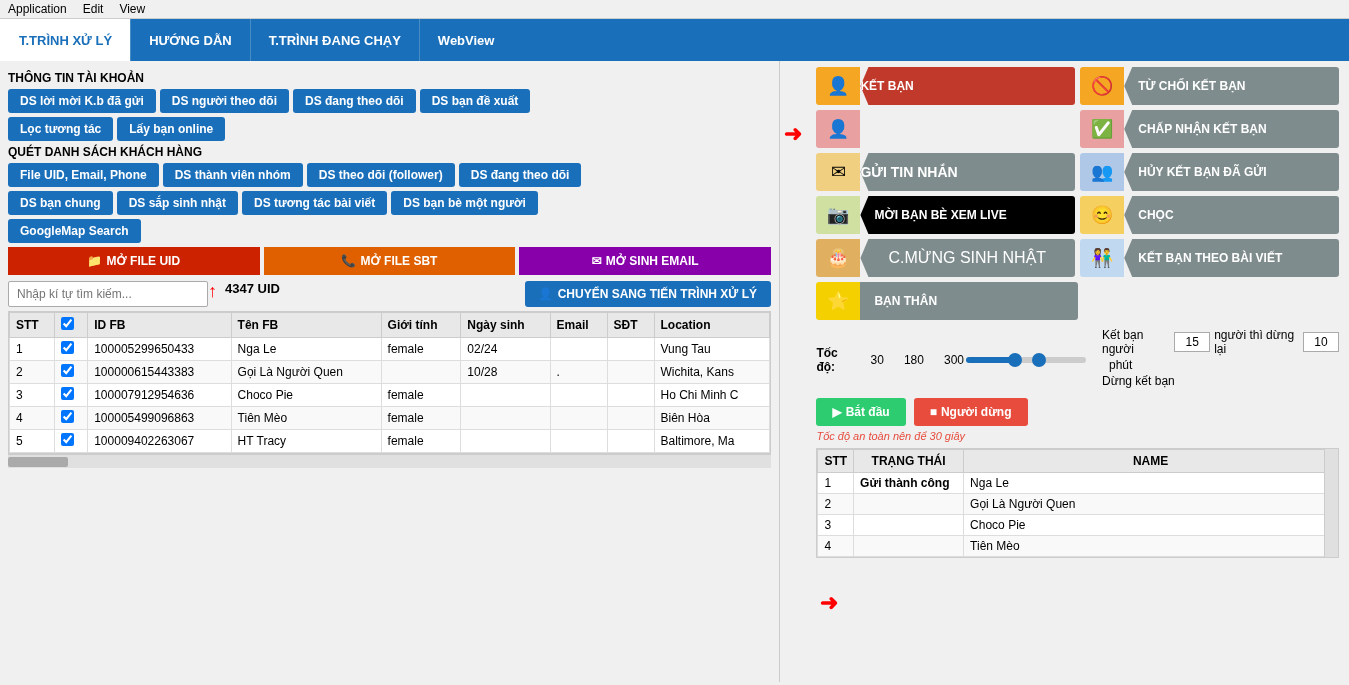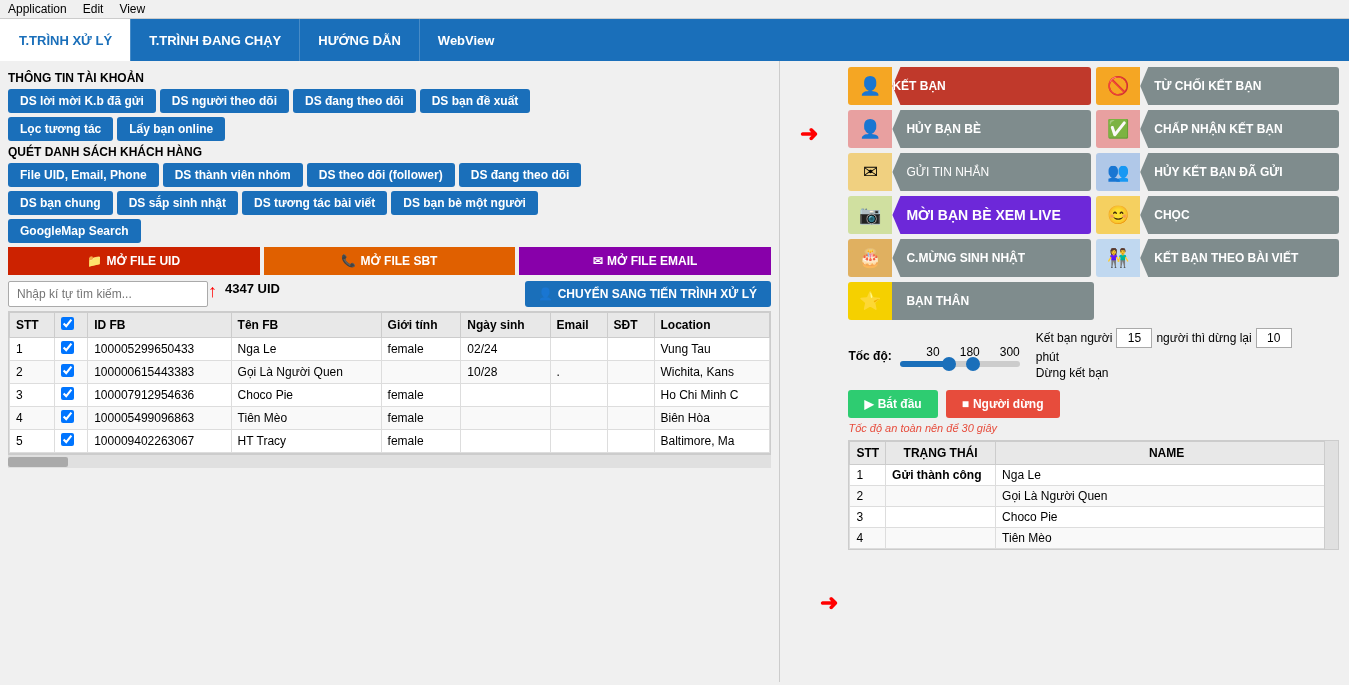--- a/index.html
+++ b/index.html
@@ -10,21 +10,21 @@
     .menu-bar span { cursor: pointer; font-size: 12px; }
 
     
     .header { background: #1a6fba; display: flex; align-items: center; justify-content: space-between; padding: 0; height: 42px; }
     .header-title { color: white; font-size: 20px; font-weight: bold; padding: 0 16px; letter-spacing: 1px; }
     .header-nav { display: flex; height: 100%; }
     .header-nav-item { color: white; padding: 0 18px; display: flex; align-items: center; font-size: 13px; font-weight: bold; cursor: pointer; border-left: 1px solid rgba(255,255,255,0.2); }
     .header-nav-item.active { background: white; color: #1a6fba; }
 
     
-    .main { display: flex; height: calc(685px - 42px - 22px); gap: 16px; }
+    .main { display: flex; height: calc(685px - 42px - 22px); }
 
     
     .left-panel { width: 780px; padding: 6px 8px; border-right: 1px solid #ccc; overflow: hidden; }
 
     
     .section-title { font-weight: bold; font-size: 12px; margin: 4px 0 4px 0; color: #000; }
 
     
     .btn-row { display: flex; gap: 4px; margin-bottom: 4px; flex-wrap: wrap; }
     .btn-blue { background: #1a6fba; color: white; border: none; padding: 5px 12px; border-radius: 3px; cursor: pointer; font-size: 12px; font-weight: bold; white-space: nowrap; }
@@ -50,21 +50,21 @@
 
     
     .speed-row { display: flex; align-items: center; gap: 8px; margin-bottom: 6px; }
     .speed-label { font-weight: bold; font-size: 12px; }
     .slider-track { width: 120px; height: 6px; background: linear-gradient(to right, #1a6fba 40%, #ccc 40%); border-radius: 3px; position: relative; }
     .slider-thumb { width: 14px; height: 14px; background: #1a6fba; border-radius: 50%; position: absolute; top: -4px; left: 35%; cursor: pointer; }
     .slider-thumb2 { width: 14px; height: 14px; background: #1a6fba; border-radius: 50%; position: absolute; top: -4px; left: 55%; cursor: pointer; }
 
     .ket-ban-row { display: flex; align-items: center; gap: 4px; margin-bottom: 2px; font-size: 12px; }
     .ket-ban-input { width: 36px; border: 1px solid #aaa; padding: 2px 4px; text-align: center; }
-    .phut-text { font-size: 12px; margin-bottom: 2px; }
+    .phut-text { font-size: 12px; margin-bottom: 2px; margin-left: 7px; }
     .dung-text { font-size: 12px; margin-bottom: 4px; }
 
     
     .control-row { display: flex; gap: 8px; align-items: center; margin-bottom: 4px; }
     .btn-start { background: #2ecc71; color: white; border: none; padding: 7px 16px; border-radius: 3px; cursor: pointer; font-weight: bold; font-size: 13px; display: flex; align-items: center; gap: 4px; }
     .btn-stop { background: #e74c3c; color: white; border: none; padding: 7px 16px; border-radius: 3px; cursor: pointer; font-weight: bold; font-size: 13px; display: flex; align-items: center; gap: 4px; }
     .speed-warning { color: #e74c3c; font-size: 11px; font-style: italic; }
 
     
     .result-table-wrap { border: 1px solid #ccc; overflow: hidden; max-height: 195px; position: relative; }
@@ -87,22 +87,22 @@
 
 <div class="menu-bar">
   <span>Application</span>
   <span>Edit</span>
   <span>View</span>
 </div>
 
 <div class="header">
   <div class="header-nav">
     <div class="header-nav-item active">T.TRÌNH XỬ LÝ</div>
+    <div class="header-nav-item">HƯỚNG DẪN</div>
     <div class="header-nav-item">T.TRÌNH ĐANG CHẠY</div>
-    <div class="header-nav-item">HƯỚNG DẪN</div>
     <div class="header-nav-item">WebView</div>
   </div>
 </div>
 
 <div class="main">
 
   <div class="left-panel">
     <div class="section-title">THÔNG TIN TÀI KHOẢN</div>
 
     <div class="btn-row">
@@ -138,21 +138,21 @@
       <button style="flex:1; background:#cc2200; color:white; border:none; padding:7px 4px; font-weight:bold; font-size:12px; cursor:pointer; display:flex; align-items:center; justify-content:center; gap:4px;">
         <span>📁</span>
         <span>MỞ FILE UID</span>
       </button>
       <button style="flex:1; background:#e06000; color:white; border:none; padding:7px 4px; font-weight:bold; font-size:12px; cursor:pointer; display:flex; align-items:center; justify-content:center; gap:4px;">
         <span>📞</span>
         <span>MỞ FILE SBT</span>
       </button>
       <button style="flex:1; background:#8800aa; color:white; border:none; padding:7px 4px; font-weight:bold; font-size:12px; cursor:pointer; display:flex; align-items:center; justify-content:center; gap:4px;">
         <span>✉</span>
-        <span>MỞ FILE EMAIL</span>
+        <span>MỞ SINH EMAIL</span>
       </button>
     </div>
 
     <div class="search-row">
       <input class="search-input" type="text" placeholder="Nhập kí tự tìm kiếm..." style="">
 
       <span style="color:red; font-size:18px; margin-left:-8px;">↑</span>
       <span class="uid-count">4347 UID</span>
       <button class="btn-process">
         <span>👤</span>
@@ -250,61 +250,60 @@
     <div style="display: flex; align-items: center; border-radius: 3px; overflow: hidden; cursor: pointer; height: 38px;">
         <div style="width:44px; height:38px; background:#f5a623; display:flex; align-items:center; justify-content:center; font-size:18px;">👤</div>
         <div style="flex:1; height:100%; background:#c0392b; display:flex; align-items:center; font-weight:bold; font-size:12px; color:white; clip-path: polygon(8px 0, 100% 0, 100% 100%, 8px 100%, 0 50%);">KẾT BẠN</div>
       </div>
         <div style="display: flex; align-items: center; border-radius: 3px; overflow: hidden; cursor: pointer; height: 38px;">
         <div style="width:44px; height:38px; background:#f5a623; display:flex; align-items:center; justify-content:center; font-size:18px;">🚫</div>
         <div style="flex:1; height:100%; background:#7f8c8d; display:flex; align-items:center; padding-left:14px; font-weight:bold; font-size:12px; color:white; clip-path: polygon(8px 0, 100% 0, 100% 100%, 8px 100%, 0 50%);">TỪ CHỐI KẾT BẠN</div>
       </div>
         <div style="display: flex; align-items: center; border-radius: 3px; overflow: hidden; cursor: pointer; height: 38px;">
         <div style="width:44px; height:38px; background:#e8a0a0; display:flex; align-items:center; justify-content:center; font-size:18px;">👤</div>
-        <div style="flex:1; height:100%; background:#7f8c8d; display:flex; align-items:center; padding-left:14px; font-weight:bold; font-size:12px; color:white; clip-path: polygon(8px 0, 100% 0, 100% 100%, 8px 100%, 0 50%);">HỦY BẠN BÈ</div>
       </div>
         <div style="display: flex; align-items: center; border-radius: 3px; overflow: hidden; cursor: pointer; height: 38px;">
         <div style="width:44px; height:38px; background:#e8a0a0; display:flex; align-items:center; justify-content:center; font-size:18px;">✅</div>
         <div style="flex:1; height:100%; background:#7f8c8d; display:flex; align-items:center; padding-left:14px; font-weight:bold; font-size:12px; color:white; clip-path: polygon(8px 0, 100% 0, 100% 100%, 8px 100%, 0 50%);">CHẤP NHẬN KẾT BẠN</div>
       </div>
         <div style="display: flex; align-items: center; border-radius: 3px; overflow: hidden; cursor: pointer; height: 38px;">
         <div style="width:44px; height:38px; background:#f0d080; display:flex; align-items:center; justify-content:center; font-size:18px;">✉</div>
-        <div style="flex:1; height:100%; background:#7f8c8d; display:flex; align-items:center; padding-left:14px; font-weight:normal; font-size:12px; color:white; clip-path: polygon(8px 0, 100% 0, 100% 100%, 8px 100%, 0 50%);">GỬI TIN NHẮN</div>
+        <div style="flex:1; height:100%; background:#7f8c8d; display:flex; align-items:center; font-weight:bold; font-size:14px; color:white; clip-path: polygon(8px 0, 100% 0, 100% 100%, 8px 100%, 0 50%);">GỬI TIN NHẮN</div>
       </div>
         <div style="display: flex; align-items: center; border-radius: 3px; overflow: hidden; cursor: pointer; height: 38px;">
         <div style="width:44px; height:38px; background:#b0c8e8; display:flex; align-items:center; justify-content:center; font-size:18px;">👥</div>
         <div style="flex:1; height:100%; background:#7f8c8d; display:flex; align-items:center; padding-left:14px; font-weight:bold; font-size:12px; color:white; clip-path: polygon(8px 0, 100% 0, 100% 100%, 8px 100%, 0 50%);">HỦY KẾT BẠN ĐÃ GỬI</div>
       </div>
         <div style="display: flex; align-items: center; border-radius: 3px; overflow: hidden; cursor: pointer; height: 38px;">
         <div style="width:44px; height:38px; background:#d0e0a0; display:flex; align-items:center; justify-content:center; font-size:18px;">📷</div>
-        <div style="flex:1; height:100%; background:#6d28d9; display:flex; align-items:center; padding-left:14px; font-weight:bold; font-size:14px; color:white; clip-path: polygon(8px 0, 100% 0, 100% 100%, 8px 100%, 0 50%);">MỜI BẠN BÈ XEM LIVE</div>
+        <div style="flex:1; height:100%; background:#000000; display:flex; align-items:center; padding-left:14px; font-weight:bold; font-size:12px; color:white; clip-path: polygon(8px 0, 100% 0, 100% 100%, 8px 100%, 0 50%);">MỜI BẠN BÈ XEM LIVE</div>
       </div>
         <div style="display: flex; align-items: center; border-radius: 3px; overflow: hidden; cursor: pointer; height: 38px;">
         <div style="width:44px; height:38px; background:#f5d060; display:flex; align-items:center; justify-content:center; font-size:18px;">😊</div>
         <div style="flex:1; height:100%; background:#7f8c8d; display:flex; align-items:center; padding-left:14px; font-weight:bold; font-size:12px; color:white; clip-path: polygon(8px 0, 100% 0, 100% 100%, 8px 100%, 0 50%);">CHỌC</div>
       </div>
         <div style="display: flex; align-items: center; border-radius: 3px; overflow: hidden; cursor: pointer; height: 38px;">
         <div style="width:44px; height:38px; background:#e0b060; display:flex; align-items:center; justify-content:center; font-size:18px;">🎂</div>
-        <div style="flex:1; height:100%; background:#7f8c8d; display:flex; align-items:center; padding-left:14px; font-weight:bold; font-size:12px; color:white; clip-path: polygon(8px 0, 100% 0, 100% 100%, 8px 100%, 0 50%);">C.MỪNG SINH NHẬT</div>
+        <div style="flex:1; height:100%; background:#7f8c8d; display:flex; align-items:center; padding-left:28px; font-weight:normal; font-size:16px; color:white; clip-path: polygon(8px 0, 100% 0, 100% 100%, 8px 100%, 0 50%);">C.MỪNG SINH NHẬT</div>
       </div>
         <div style="display: flex; align-items: center; border-radius: 3px; overflow: hidden; cursor: pointer; height: 38px;">
         <div style="width:44px; height:38px; background:#c0d8f0; display:flex; align-items:center; justify-content:center; font-size:18px;">👫</div>
         <div style="flex:1; height:100%; background:#7f8c8d; display:flex; align-items:center; padding-left:14px; font-weight:bold; font-size:12px; color:white; clip-path: polygon(8px 0, 100% 0, 100% 100%, 8px 100%, 0 50%);">KẾT BẠN THEO BÀI VIẾT</div>
       </div>
         <div style="grid-column: 1 / -1; display: flex; justify-content: flex-start;">
         <div style="display:flex; align-items:center; border-radius:3px; overflow:hidden; cursor:pointer; height:38px; width:50%;">
           <div style="width:44px; height:38px; background:#f5d000; display:flex; align-items:center; justify-content:center; font-size:18px;">⭐</div>
           <div style="flex:1; height:100%; background:#7f8c8d; display:flex; align-items:center; padding-left:14px; font-weight:bold; font-size:12px; color:white;">BẠN THÂN</div>
         </div>
       </div>
       </div>
 
     <div class="speed-row">
       <span class="speed-label">Tốc độ:</span>
-      <div style="display:flex; flex-direction:column; align-items:flex-end; gap:2px;">
+      <div style="display:flex; align-items:center; gap:2px;">
         <div style="display:flex; gap:20px; font-size:11px; padding-left:6px;">
           <span>30</span>
           <span>180</span>
           <span>300</span>
         </div>
         <div class="slider-track">
           <div class="slider-thumb"></div>
           <div class="slider-thumb2"></div>
         </div>
       </div>

